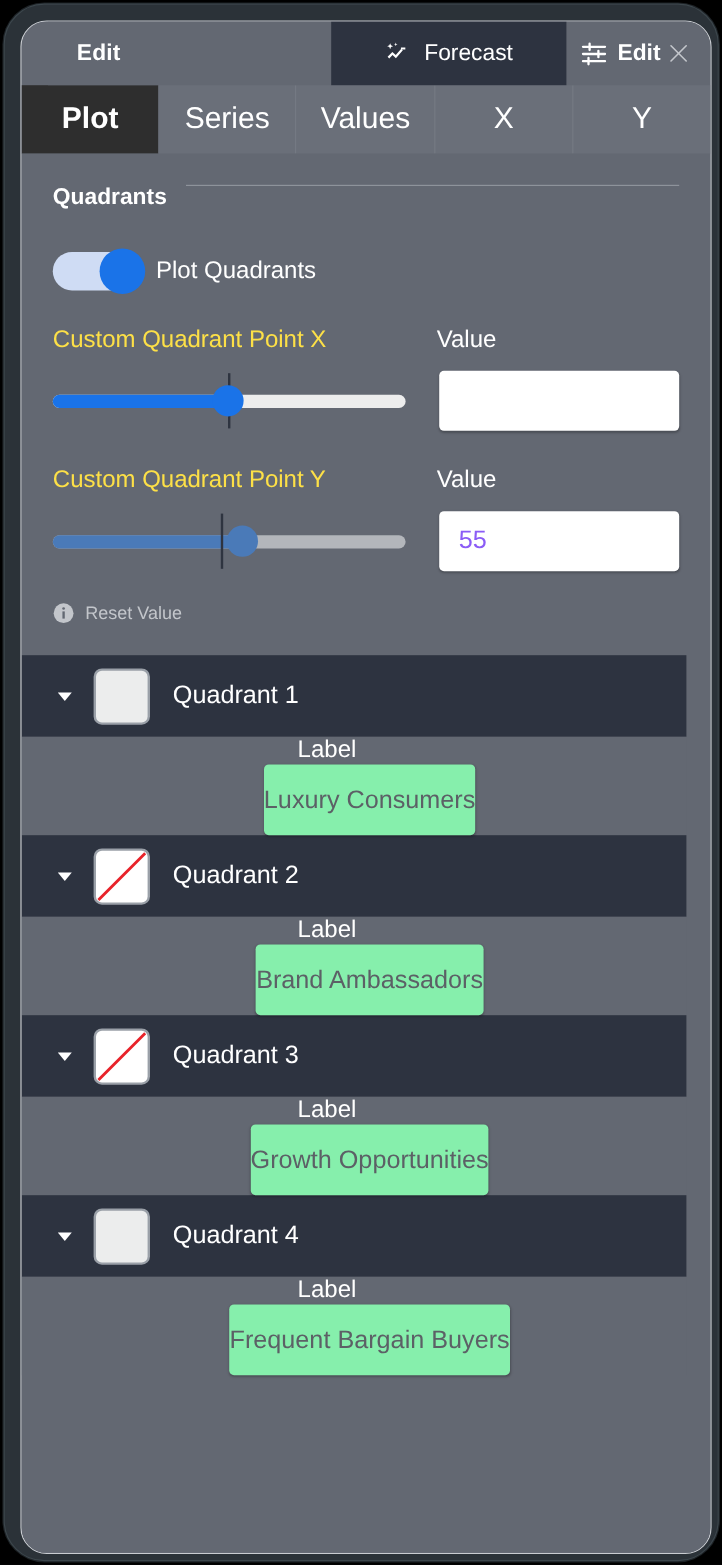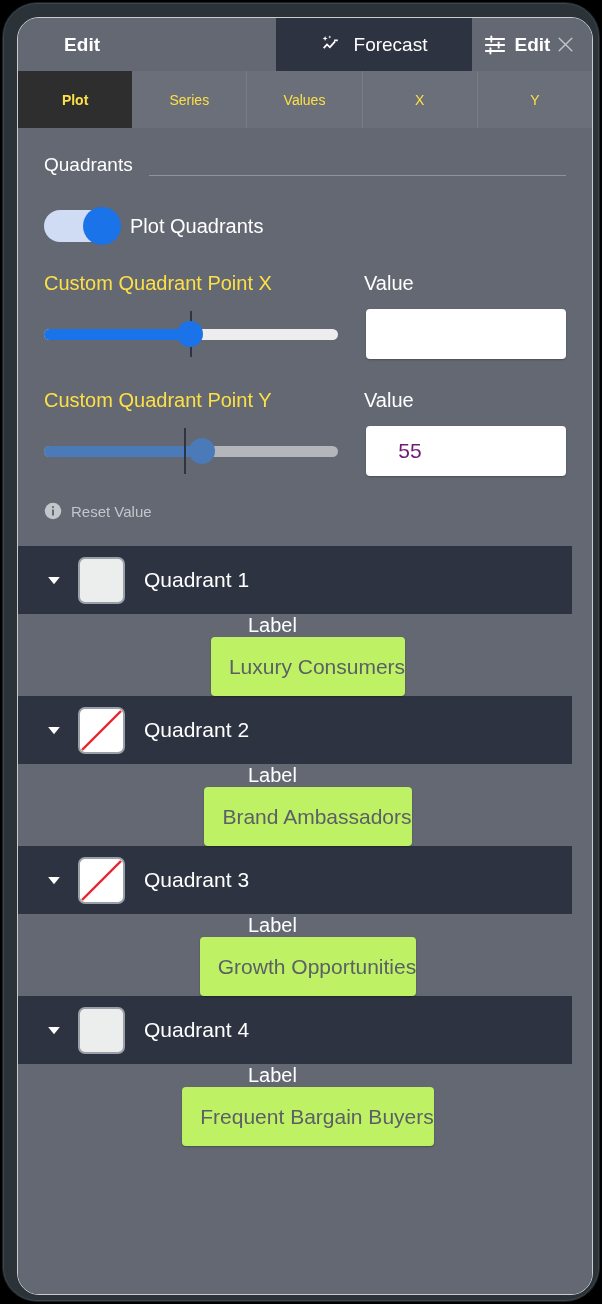--- a/index.html
+++ b/index.html
@@ -99,22 +99,22 @@
     height: 57px;
     flex: 0 0 57px;
     display: flex;
     background: #6a6f79;
   }
   .tab {
     flex: 1;
     display: flex;
     align-items: center;
     justify-content: center;
-    color: #fde047;
-    font-size: 14px;
+    color: #ffffff;
+    font-size: 25px;
     background: #6a6f79;
     border-right: 1px solid #777c85;
   }
   .tab:last-child { border-right: none; }
   .tab.active {
     background: #2e2e2e;
     font-weight: bold;
     border-right: none;
   }
 
@@ -125,23 +125,24 @@
     overflow: hidden;
     position: relative;
   }
 
   
   #quadrants-section {
     padding: 26px 0 0 0;
   }
   #section-head {
     display: flex;
-    align-items: flex-end;
+    align-items: flex-start;
     padding: 0 26px 0 26px;
     gap: 16px;
+    font-weight: bold;
   }
   #section-title {
     color: #ffffff;
     font-size: 19px;
     white-space: nowrap;
   }
   #section-rule {
     flex: 1;
     height: 1px;
     background: #8e939b;
@@ -235,22 +236,22 @@
     background: #2e3440;
     top: -3px;
   }
   .value-box {
     width: 200px;
     height: 50px;
     background: #ffffff;
     border-radius: 4px;
     display: flex;
     align-items: center;
-    padding-left: 32px;
-    color: #701a75;
+    padding-left: 16px;
+    color: #8b5cf6;
     font-size: 21px;
     margin-left: 18px;
     box-shadow: 0 1px 2px rgba(0,0,0,.25);
   }
 
   
   #reset-row {
     display: flex;
     align-items: center;
     gap: 9px;
@@ -302,25 +303,24 @@
     flex-direction: column;
   }
   .q-label-text {
     color: #ffffff;
     font-size: 20px;
     width: 120px;
   }
   .q-input {
     flex: 1;
     height: 53px;
-    background: #bef264;
+    background: #86efac;
     border-radius: 4px;
     display: flex;
     align-items: center;
-    padding-left: 18px;
     color: #5c6066;
     font-size: 21px;
     box-shadow: 0 1px 2px rgba(0,0,0,.25);
     margin-right: 0;
   }
 </style>
 </head>
 <body>
 
 <div id="device-frame">

